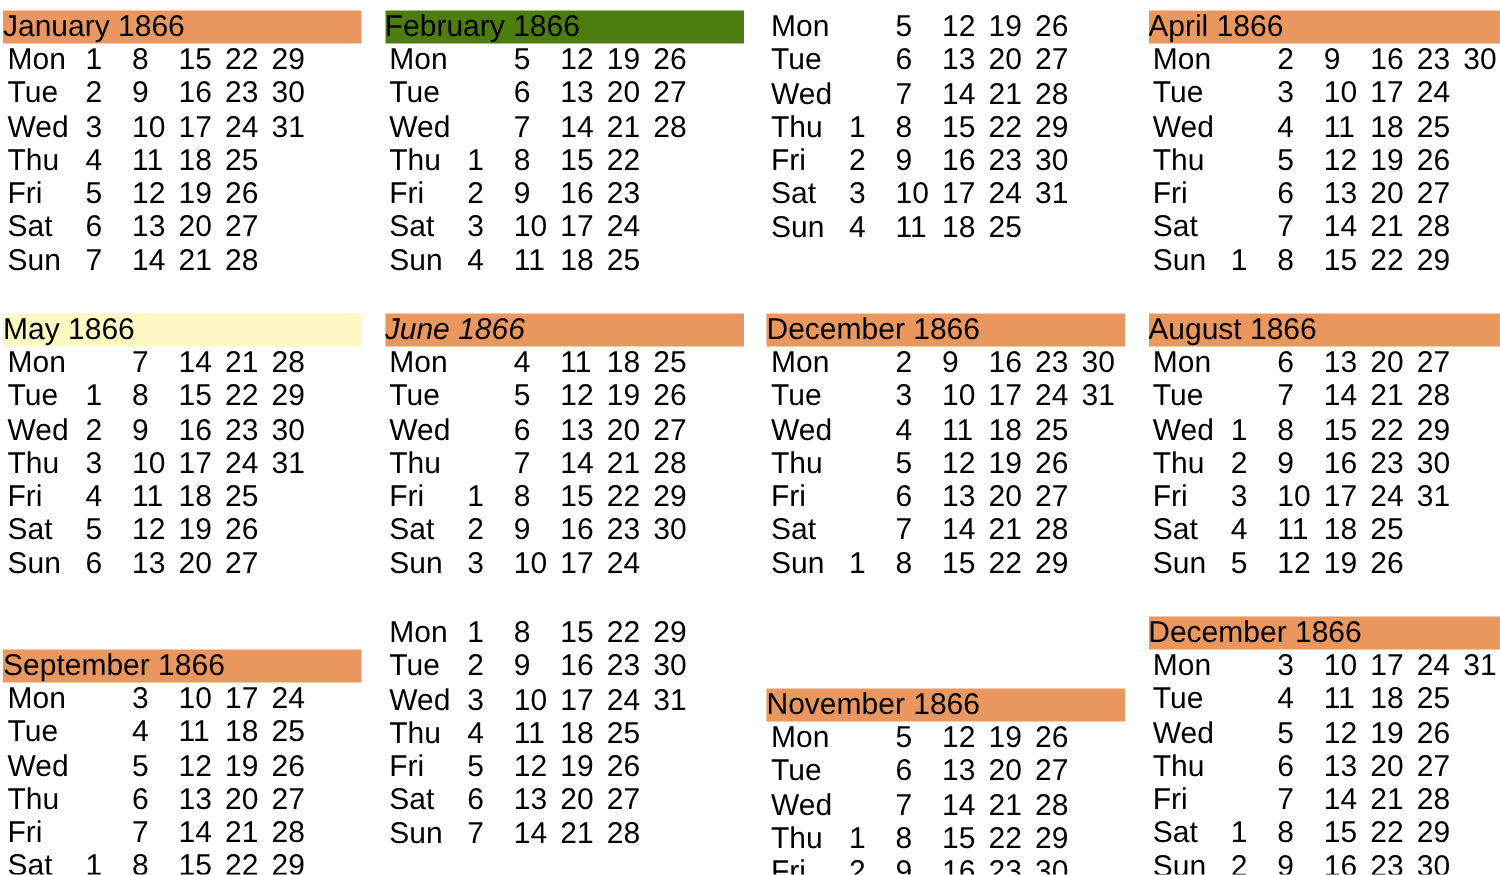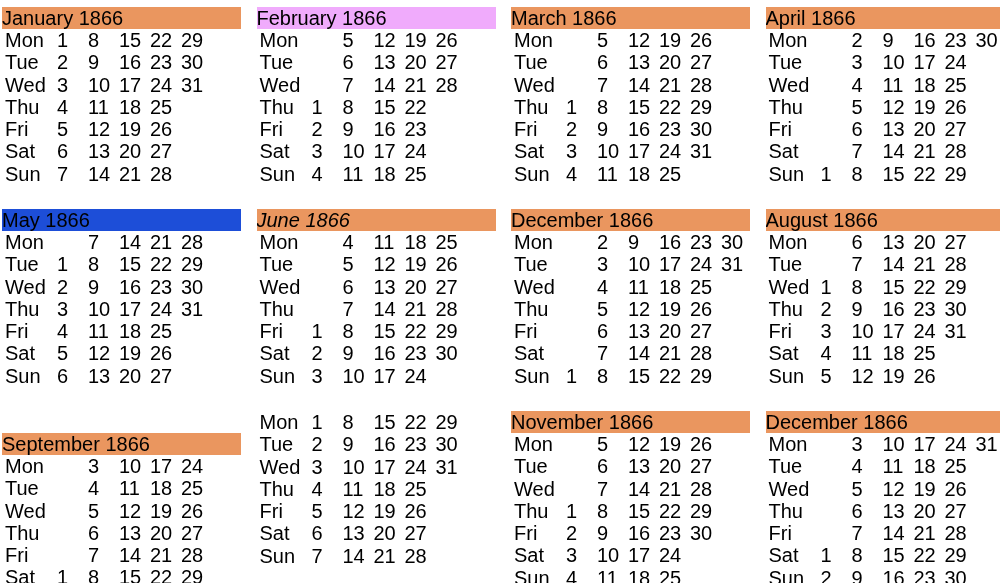--- a/index.html
+++ b/index.html
@@ -106,87 +106,86 @@
         <span class="day-label">Sun</span>
         <span class="day-cell">7</span>
         <span class="day-cell">14</span>
         <span class="day-cell">21</span>
         <span class="day-cell">28</span>
         <span class="day-cell"></span>
         <span class="day-cell"></span>
       </div>
     </div>
     <div class="month">
-      <div class="month-header" style="background: #f0abfc;">February 1866</div>
-      <div class="month-row">
-        <span class="day-label">Mon</span>
-        <span class="day-cell"></span>
-        <span class="day-cell">5</span>
-        <span class="day-cell">12</span>
-        <span class="day-cell">19</span>
-        <span class="day-cell">26</span>
-        <span class="day-cell"></span>
-      </div>
-      <div class="month-row">
-        <span class="day-label">Tue</span>
-        <span class="day-cell"></span>
-        <span class="day-cell">6</span>
-        <span class="day-cell">13</span>
-        <span class="day-cell">20</span>
-        <span class="day-cell">27</span>
-        <span class="day-cell"></span>
-      </div>
-      <div class="month-row">
-        <span class="day-label">Wed</span>
-        <span class="day-cell"></span>
-        <span class="day-cell">7</span>
-        <span class="day-cell">14</span>
-        <span class="day-cell">21</span>
-        <span class="day-cell">28</span>
-        <span class="day-cell"></span>
-      </div>
-      <div class="month-row">
-        <span class="day-label">Thu</span>
-        <span class="day-cell">1</span>
-        <span class="day-cell">8</span>
-        <span class="day-cell">15</span>
-        <span class="day-cell">22</span>
-        <span class="day-cell"></span>
-        <span class="day-cell"></span>
-      </div>
-      <div class="month-row">
-        <span class="day-label">Fri</span>
-        <span class="day-cell">2</span>
-        <span class="day-cell">9</span>
-        <span class="day-cell">16</span>
-        <span class="day-cell">23</span>
-        <span class="day-cell"></span>
-        <span class="day-cell"></span>
-      </div>
-      <div class="month-row">
-        <span class="day-label">Sat</span>
-        <span class="day-cell">3</span>
-        <span class="day-cell">10</span>
-        <span class="day-cell">17</span>
-        <span class="day-cell">24</span>
-        <span class="day-cell"></span>
-        <span class="day-cell"></span>
-      </div>
-      <div class="month-row">
-        <span class="day-label">Sun</span>
-        <span class="day-cell">4</span>
-        <span class="day-cell">11</span>
-        <span class="day-cell">18</span>
-        <span class="day-cell">25</span>
-        <span class="day-cell"></span>
-        <span class="day-cell"></span>
-      </div>
-    </div>
-    <div class="month">
-      <div class="month-header" style="background: rgb(234, 150, 95);">March 1866</div>
+      <div class="month-header" style="background: #4d7c0f;">February 1866</div>
+      <div class="month-row">
+        <span class="day-label">Mon</span>
+        <span class="day-cell"></span>
+        <span class="day-cell">5</span>
+        <span class="day-cell">12</span>
+        <span class="day-cell">19</span>
+        <span class="day-cell">26</span>
+        <span class="day-cell"></span>
+      </div>
+      <div class="month-row">
+        <span class="day-label">Tue</span>
+        <span class="day-cell"></span>
+        <span class="day-cell">6</span>
+        <span class="day-cell">13</span>
+        <span class="day-cell">20</span>
+        <span class="day-cell">27</span>
+        <span class="day-cell"></span>
+      </div>
+      <div class="month-row">
+        <span class="day-label">Wed</span>
+        <span class="day-cell"></span>
+        <span class="day-cell">7</span>
+        <span class="day-cell">14</span>
+        <span class="day-cell">21</span>
+        <span class="day-cell">28</span>
+        <span class="day-cell"></span>
+      </div>
+      <div class="month-row">
+        <span class="day-label">Thu</span>
+        <span class="day-cell">1</span>
+        <span class="day-cell">8</span>
+        <span class="day-cell">15</span>
+        <span class="day-cell">22</span>
+        <span class="day-cell"></span>
+        <span class="day-cell"></span>
+      </div>
+      <div class="month-row">
+        <span class="day-label">Fri</span>
+        <span class="day-cell">2</span>
+        <span class="day-cell">9</span>
+        <span class="day-cell">16</span>
+        <span class="day-cell">23</span>
+        <span class="day-cell"></span>
+        <span class="day-cell"></span>
+      </div>
+      <div class="month-row">
+        <span class="day-label">Sat</span>
+        <span class="day-cell">3</span>
+        <span class="day-cell">10</span>
+        <span class="day-cell">17</span>
+        <span class="day-cell">24</span>
+        <span class="day-cell"></span>
+        <span class="day-cell"></span>
+      </div>
+      <div class="month-row">
+        <span class="day-label">Sun</span>
+        <span class="day-cell">4</span>
+        <span class="day-cell">11</span>
+        <span class="day-cell">18</span>
+        <span class="day-cell">25</span>
+        <span class="day-cell"></span>
+        <span class="day-cell"></span>
+      </div>
+    </div>
+    <div class="month">
       <div class="month-row">
         <span class="day-label">Mon</span>
         <span class="day-cell"></span>
         <span class="day-cell">5</span>
         <span class="day-cell">12</span>
         <span class="day-cell">19</span>
         <span class="day-cell">26</span>
         <span class="day-cell"></span>
       </div>
       <div class="month-row">
@@ -304,21 +303,21 @@
         <span class="day-label">Sun</span>
         <span class="day-cell">1</span>
         <span class="day-cell">8</span>
         <span class="day-cell">15</span>
         <span class="day-cell">22</span>
         <span class="day-cell">29</span>
         <span class="day-cell"></span>
       </div>
     </div>
     <div class="month">
-      <div class="month-header" style="background: #1d4ed8;">May 1866</div>
+      <div class="month-header" style="background: #fef9c3;">May 1866</div>
       <div class="month-row">
         <span class="day-label">Mon</span>
         <span class="day-cell"></span>
         <span class="day-cell">7</span>
         <span class="day-cell">14</span>
         <span class="day-cell">21</span>
         <span class="day-cell">28</span>
         <span class="day-cell"></span>
       </div>
       <div class="month-row">
@@ -699,21 +698,21 @@
         <span class="day-label">Sun</span>
         <span class="day-cell">7</span>
         <span class="day-cell">14</span>
         <span class="day-cell">21</span>
         <span class="day-cell">28</span>
         <span class="day-cell"></span>
         <span class="day-cell"></span>
       </div>
     </div>
     <div class="month">
-      <div class="month-header" style="background: rgb(234, 150, 95);">November 1866</div>
+      <div class="month-header" style="background: rgb(234, 150, 95); margin-top: 48px;">November 1866</div>
       <div class="month-row">
         <span class="day-label">Mon</span>
         <span class="day-cell"></span>
         <span class="day-cell">5</span>
         <span class="day-cell">12</span>
         <span class="day-cell">19</span>
         <span class="day-cell">26</span>
         <span class="day-cell"></span>
       </div>
       <div class="month-row">

